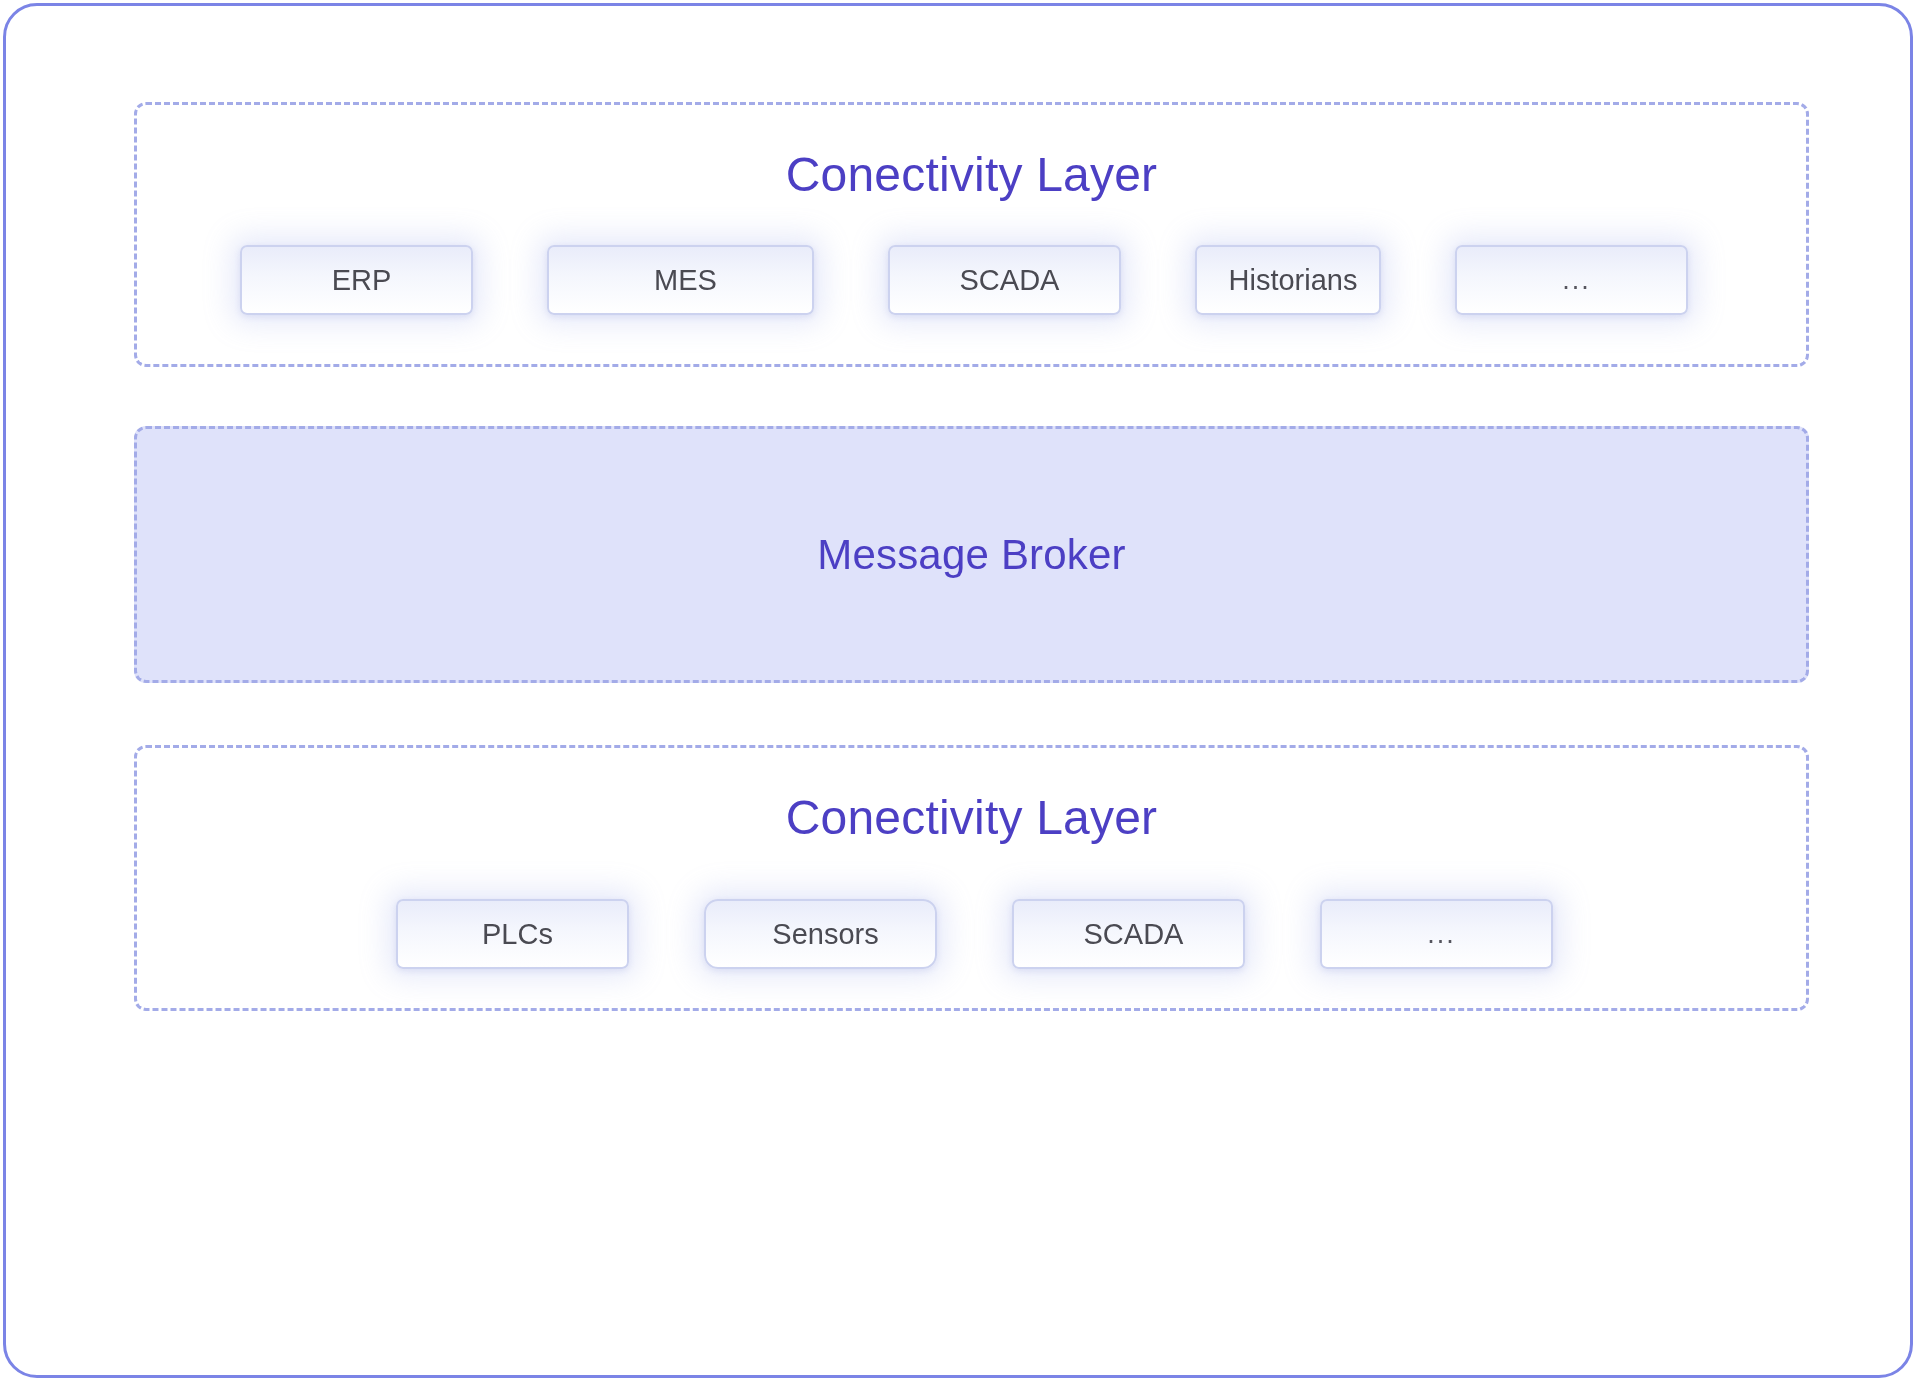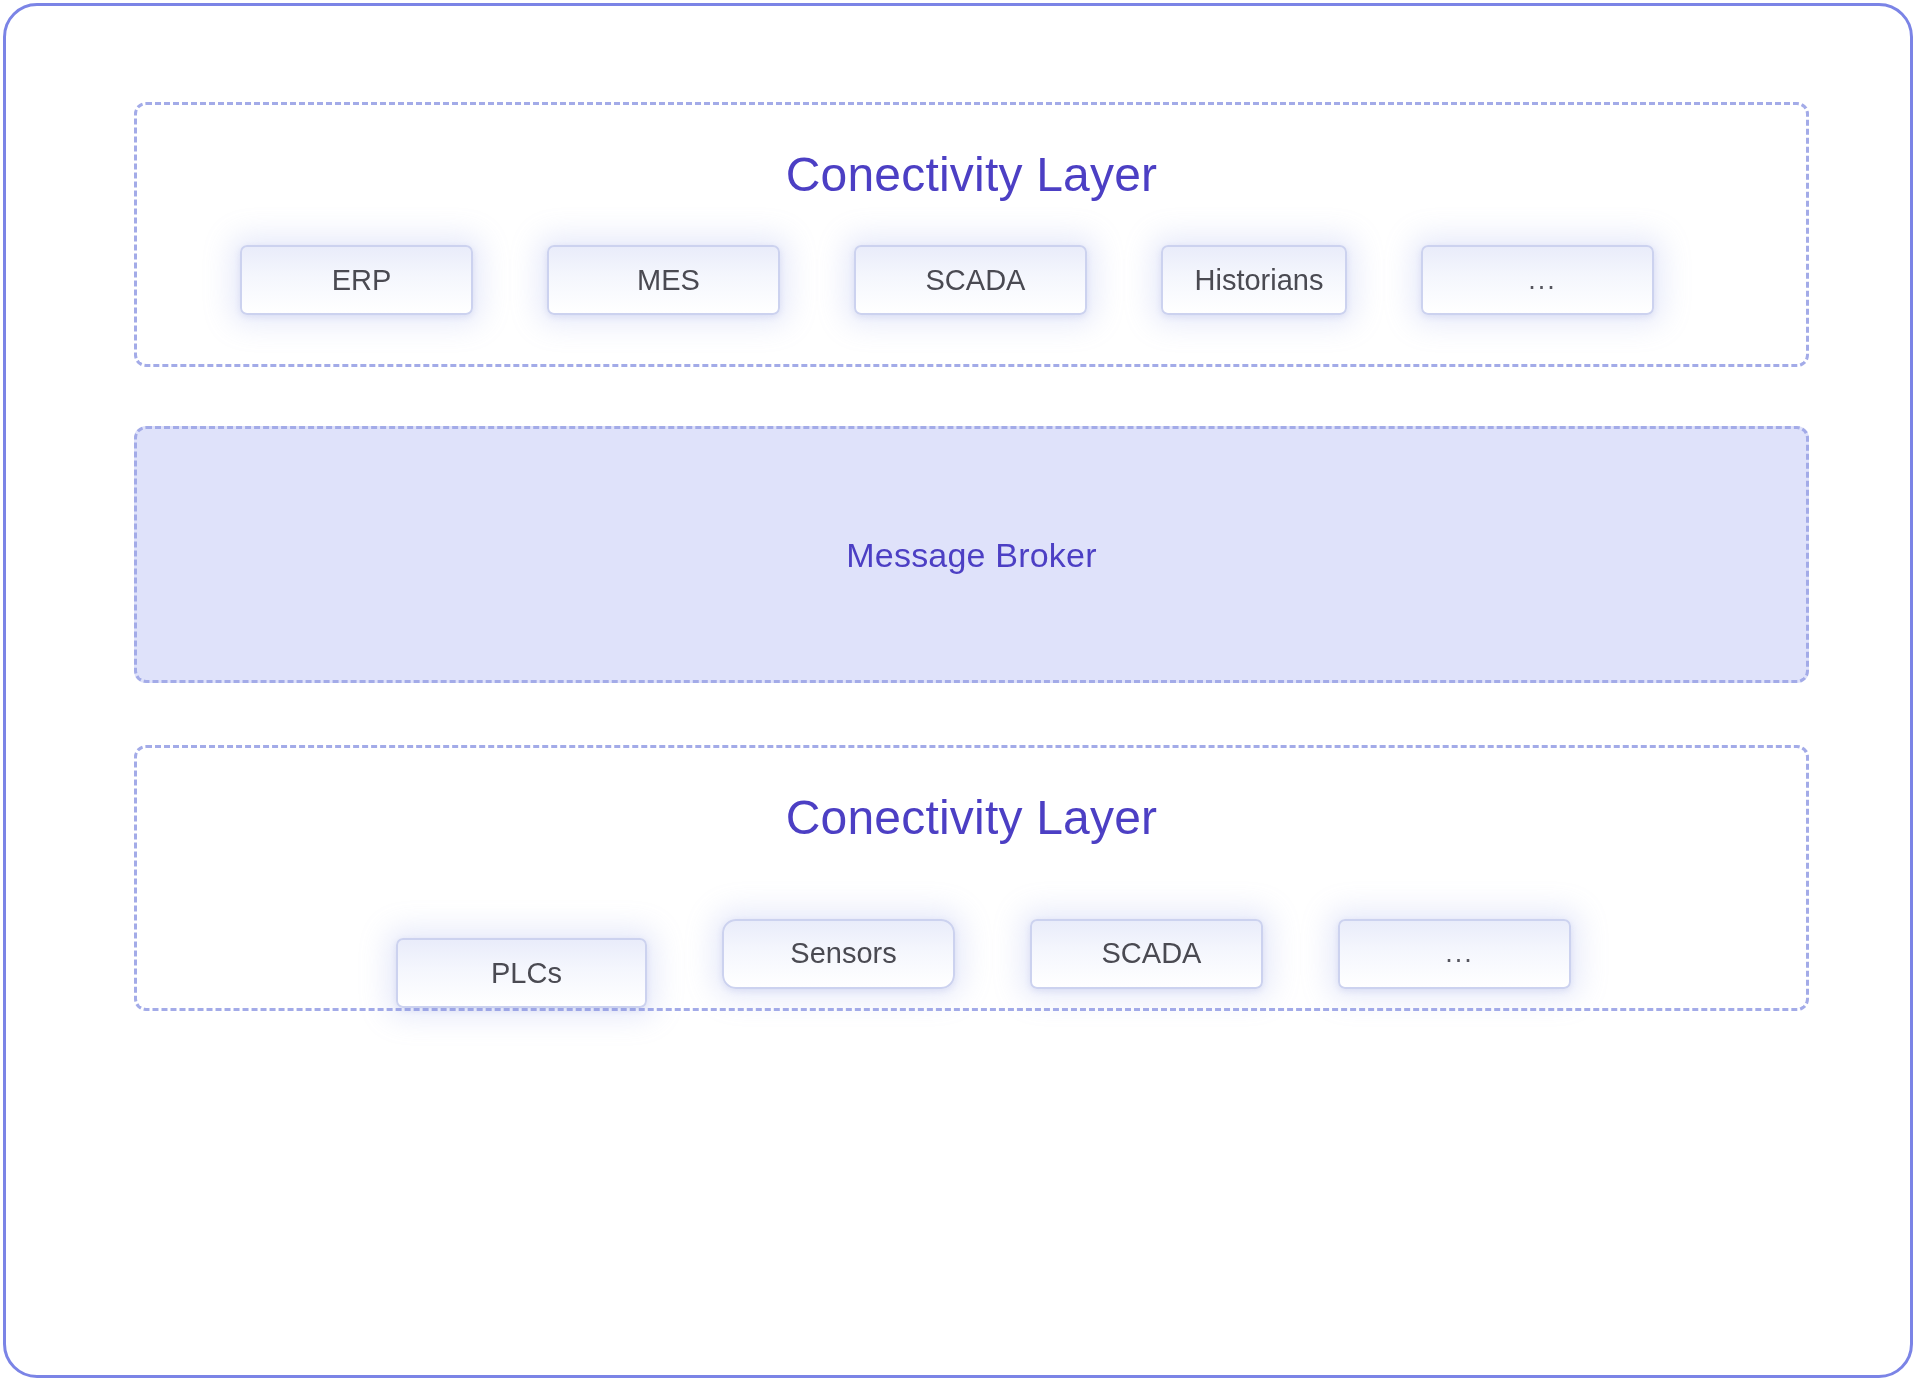--- a/index.html
+++ b/index.html
@@ -63,21 +63,21 @@
     line-height: 1;
   }
   .connectivity-top .layer-title    { margin-top: 46px; }
   .connectivity-bottom .layer-title { margin-top: 46px; }
 
   
   .layer.center-title {
     justify-content: center;
   }
   .layer.broker .layer-title {
-    font-size: 34px;
+    font-size: 42px;
   }
 
   
   .chip-row {
     display: flex;
     align-items: center;
     width: 100%;
     box-sizing: border-box;
   }
   .chip-row.row-top {
@@ -104,26 +104,26 @@
     justify-content: center;
     color: #4a4a52;
     font-size: 29px;
     font-weight: 400;
     white-space: nowrap;
     padding-left: 10px;
   }
 
   
   .row-top .chip:nth-child(1) { width: 233px; }
-  .row-top .chip:nth-child(2) { width: 233px; }
+  .row-top .chip:nth-child(2) { width: 267px; }
   .row-top .chip:nth-child(3) { width: 233px; }
   .row-top .chip:nth-child(4) { width: 186px; }
   .row-top .chip:nth-child(5) { width: 233px; }
 
-  .row-bottom .chip:nth-child(1) { width: 251px; margin-top: 39px; }
+  .row-bottom .chip:nth-child(1) { width: 233px; }
   .row-bottom .chip:nth-child(2) { width: 233px; border-radius: 14px; }
   .row-bottom .chip:nth-child(3) { width: 233px; }
   .row-bottom .chip:nth-child(4) { width: 233px; }
 
   .chip.ellipsis {
     font-size: 27px;
     letter-spacing: 2px;
     color: #55555e;
   }
 </style>

